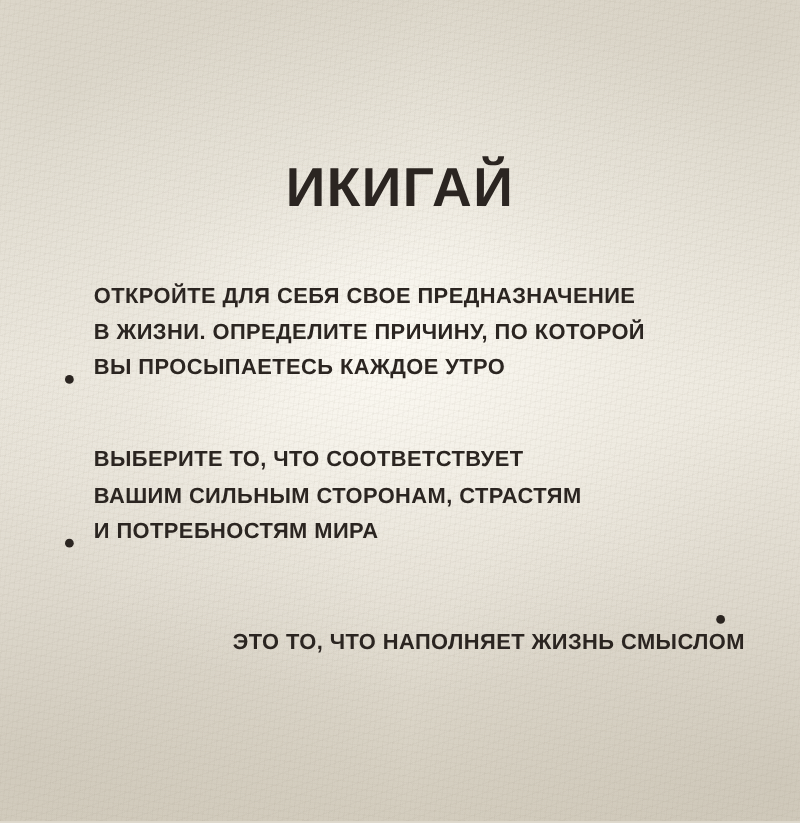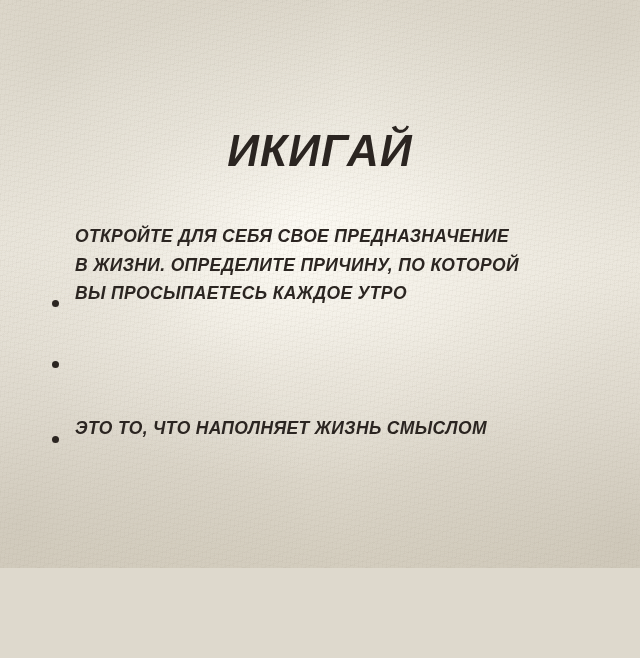--- a/index.html
+++ b/index.html
@@ -10,27 +10,26 @@
     width: 640px;
     height: 658px;
     overflow: hidden;
     font-family: "Liberation Sans", sans-serif;
     background: #ded9cd;
   }
 
   #poster {
     position: relative;
     width: 640px;
-    height: 568px;
+    height: 657px;
     box-sizing: border-box;
     background:
       radial-gradient(ellipse 70% 55% at 48% 42%, rgba(255,253,247,0.85) 0%, rgba(247,244,236,0.35) 45%, rgba(225,219,206,0.0) 78%),
       linear-gradient(180deg, #e4dfd3 0%, #e9e5da 18%, #ece8de 45%, #e7e2d7 72%, #ddd7c9 100%);
     overflow: hidden;
-    font-style: italic;
   }
 
   
   #poster::before {
     content: "";
     position: absolute;
     inset: 0;
     background-image:
       repeating-linear-gradient(97deg, rgba(160,150,130,0.055) 0px, rgba(160,150,130,0.055) 1px, rgba(255,255,255,0) 1px, rgba(255,255,255,0) 4px),
       repeating-linear-gradient(7deg, rgba(150,140,120,0.045) 0px, rgba(150,140,120,0.045) 1px, rgba(255,255,255,0) 1px, rgba(255,255,255,0) 5px),
@@ -77,20 +76,21 @@
   }
 
   .bullet-item {
     display: flex;
     align-items: flex-end;
     margin-bottom: 46px;
     padding-left: 8px;
   }
   .bullet-item:last-child {
     margin-bottom: 3px;
+    flex-direction: column;
   }
 
   .dot {
     flex: 0 0 auto;
     width: 7px;
     height: 7px;
     border-radius: 50%;
     background: #2b2521;
     margin-top: 8px;
     margin-right: 16px;
@@ -118,20 +118,23 @@
 
       <li class="bullet-item">
         <span class="dot"></span>
         <span class="bullet-text">ОТКРОЙТЕ ДЛЯ СЕБЯ СВОЕ ПРЕДНАЗНАЧЕНИЕ
 В ЖИЗНИ. ОПРЕДЕЛИТЕ ПРИЧИНУ, ПО КОТОРОЙ
 ВЫ ПРОСЫПАЕТЕСЬ КАЖДОЕ УТРО</span>
       </li>
 
       <li class="bullet-item">
         <span class="dot"></span>
+        <span class="bullet-text">ВЫБЕРИТЕ ТО, ЧТО СООТВЕТСТВУЕТ
+ВАШИМ СИЛЬНЫМ СТОРОНАМ, СТРАСТЯМ
+И ПОТРЕБНОСТЯМ МИРА</span>
       </li>
 
       <li class="bullet-item">
         <span class="dot"></span>
         <span class="bullet-text">ЭТО ТО, ЧТО НАПОЛНЯЕТ ЖИЗНЬ СМЫСЛОМ</span>
       </li>
 
     </ul>
   </div>
 </div>

